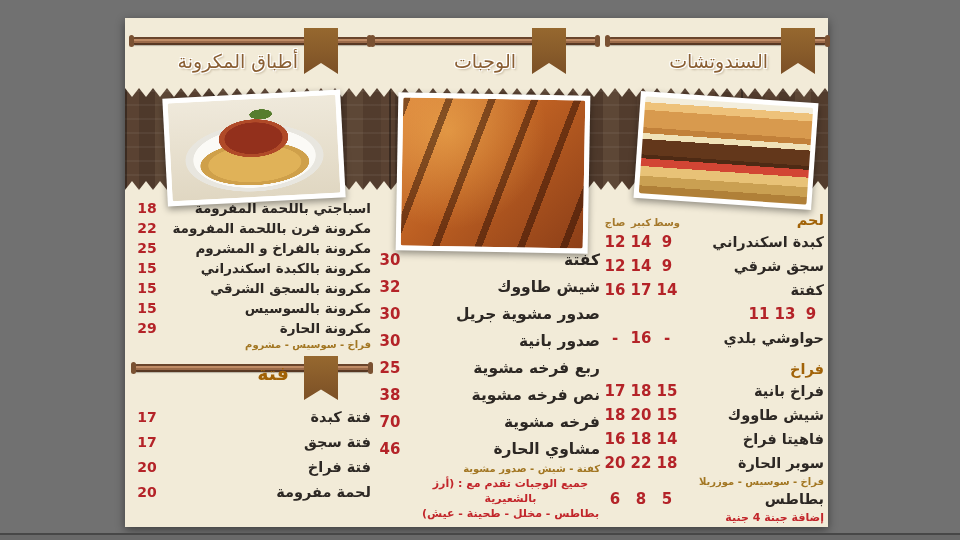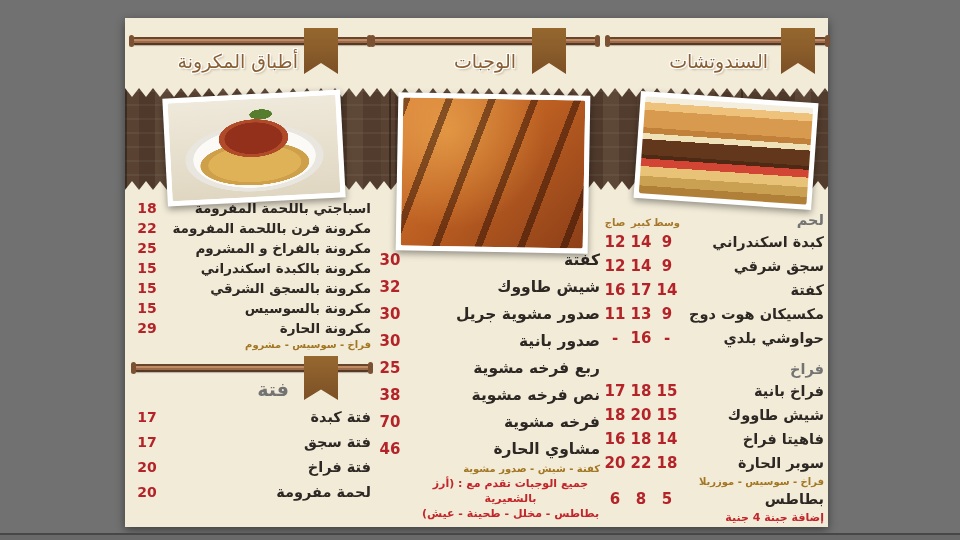--- a/index.html
+++ b/index.html
@@ -48,21 +48,21 @@
   .ph-burger{left:512px;top:79px;width:168px;height:97px;transform:rotate(4deg);}
   .ph-burger .photo-inner{background:linear-gradient(180deg,
       #f3eedd 0 6%,#eec27a 6% 14%,#d89a4e 14% 32%,#c2813a 32% 38%,
       #f0e2b8 38% 44%,#63371b 44% 60%,#4e2a14 60% 64%,#d24534 64% 72%,
       #e8c277 72% 82%,#caa052 82% 92%,#b08038 92% 100%);}
   
   .list{position:absolute;}
   .row{display:flex;align-items:center;direction:rtl;}
   .nm{flex:1;text-align:right;font-weight:700;color:#2d2824;white-space:nowrap;}
   .pr{color:#b42328;font-weight:800;text-align:center;}
-  .gold-hdr{font-size:18px;font-weight:bold;color:#737373;}
+  .gold-hdr{font-size:18px;font-weight:bold;color:#a16207;}
   .size-lbl{width:26px;text-align:center;font-size:10px;font-weight:bold;color:#a5792c;}
   .small-note{font-size:10px;color:#a27622;font-weight:bold;line-height:13px;}
   .red-note{font-size:11px;color:#c2262b;font-weight:bold;line-height:15px;margin-left:46px;}
   
   .list-sand{left:477px;top:182px;width:222px;}
   .list-sand .row{height:24px;}
   .list-sand .hdr-row{height:28px;align-items:flex-end;padding-bottom:2px;}
   .list-sand .sub-row{height:27px;align-items:flex-end;padding-bottom:2px;}
   .list-sand .nm{font-size:14.5px;}
   .list-sand .pr{width:26px;font-size:15px;}
@@ -79,21 +79,21 @@
   
   .list-pasta{left:8px;top:180px;width:238px;}
   .list-pasta .row{height:20px;}
   .list-pasta .nm{font-size:13.5px;}
   .list-pasta .pr{width:28px;font-size:14px;}
   .list-pasta .note-right{height:13px;text-align:right;padding-left:8px;}
   
   .fatta-hdr{position:absolute;left:8px;top:336px;width:238px;height:50px;}
   .fatta-hdr .bar{top:10px;}
   .fatta-hdr .ribbon{right:33px;top:2px;height:44px;}
-  .fatta-hdr .gold-hdr{position:absolute;right:82px;top:24px;font-size:19px;}
+  .fatta-hdr .gold-hdr{position:absolute;right:82px;top:8px;font-size:19px;}
   .list-fatta{left:8px;top:386px;width:238px;}
   .list-fatta .row{height:25px;}
   .list-fatta .nm{font-size:14.5px;}
   .list-fatta .pr{width:28px;font-size:14px;}
 </style>
 </head>
 <body>
 
 <div id="screen">
   <div class="page">
@@ -162,21 +162,20 @@
         <span class="pr">14</span>
         <span class="pr">12</span>
       </div>
       <div class="row">
         <span class="nm">كفتة</span>
         <span class="pr">14</span>
         <span class="pr">17</span>
         <span class="pr">16</span>
       </div>
       <div class="row">
-        <span class="nm">مكسيكان هوت دوج</span>
         <span class="pr">9</span>
         <span class="pr">13</span>
         <span class="pr">11</span>
       </div>
       <div class="row">
         <span class="nm">حواوشي بلدي</span>
         <span class="pr">-</span>
         <span class="pr">16</span>
         <span class="pr">-</span>
       </div>

